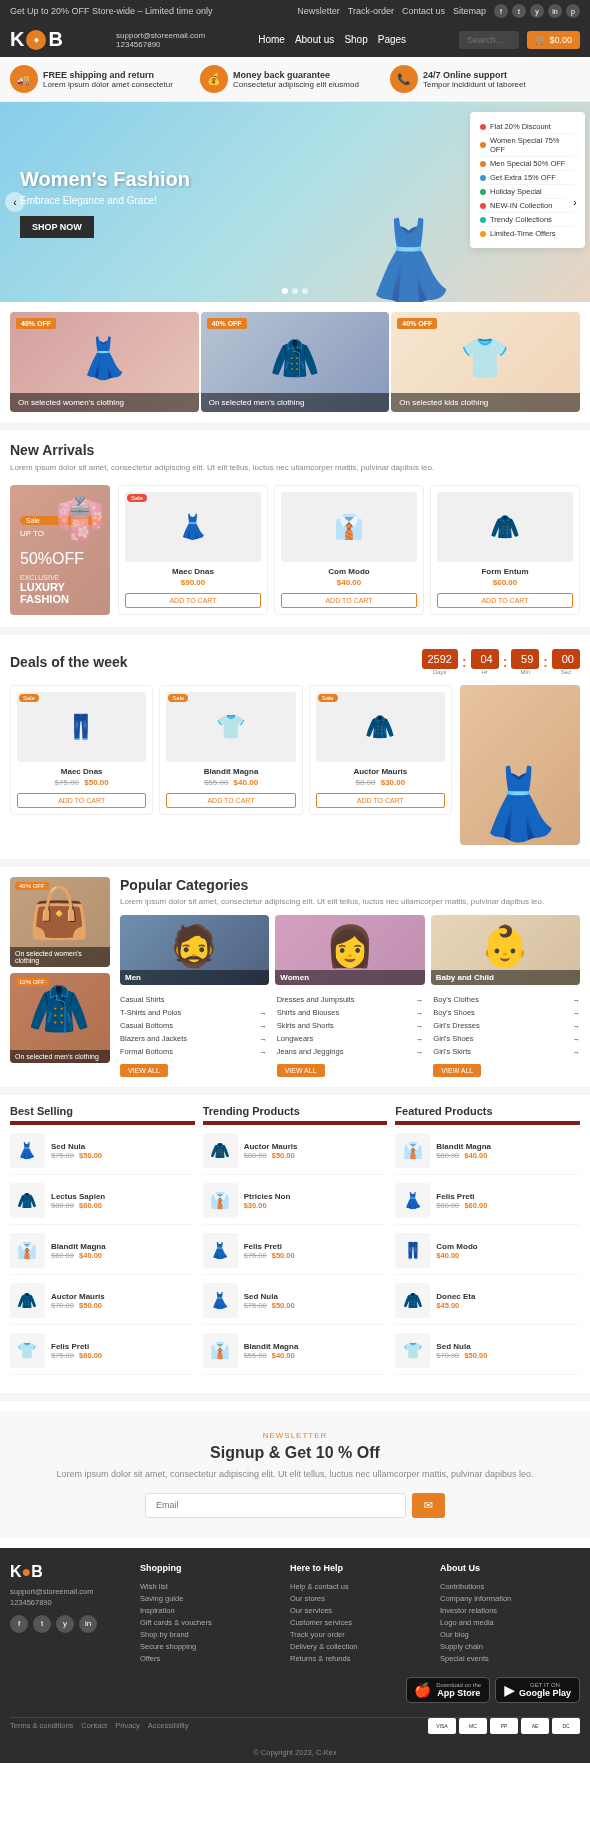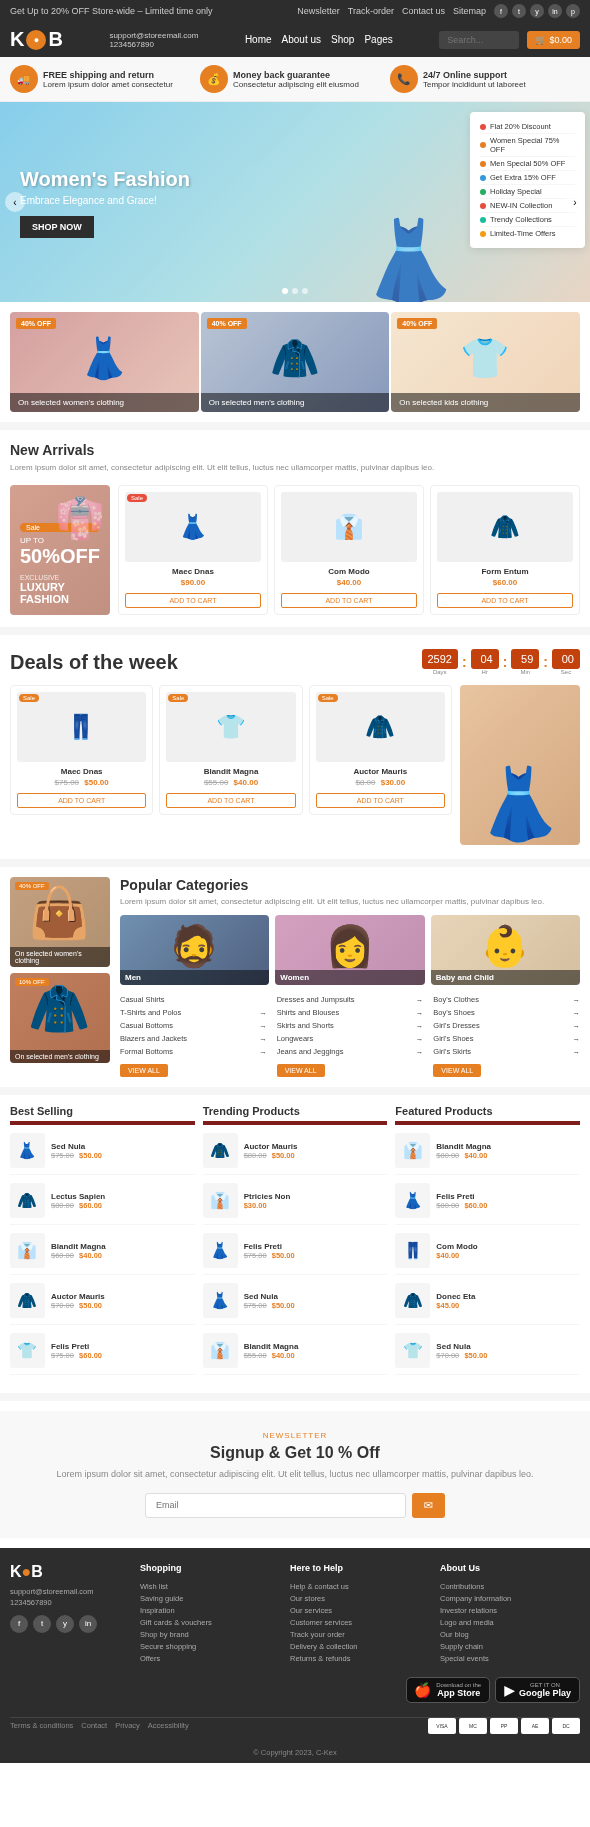--- a/index.html
+++ b/index.html
@@ -13,21 +13,21 @@
     .social-icon { width: 14px; height: 14px; border-radius: 50%; background: #555; display: inline-flex; align-items: center; justify-content: center; font-size: 7px; color: #fff; }
 
     
     .header { background: #2d2d2d; padding: 6px 10px; display: flex; align-items: center; justify-content: space-between; }
     .logo { display: flex; align-items: center; gap: 2px; }
     .logo-icon { width: 20px; height: 20px; background: #e67e22; border-radius: 50%; display: flex; align-items: center; justify-content: center; font-size: 9px; color: #fff; }
     .header-contact { font-size: 8px; color: #ccc; display: flex; flex-direction: column; }
     .nav-menu { display: flex; gap: 10px; align-items: center; }
     .nav-item { color: #fff; font-size: 10px; cursor: pointer; }
     .header-right { display: flex; align-items: center; gap: 8px; }
-    .search-box { background: #444; border: none; padding: 4px 8px; color: #fff; font-size: 9px; border-radius: 3px; width: 80px; }
+    .search-box { background: #444; border: none; padding: 4px 8px; color: #fff; font-size: 9px; border-radius: 3px; width: 60px; }
     .cart-btn { background: #e67e22; color: #fff; border: none; padding: 4px 8px; border-radius: 3px; font-size: 9px; cursor: pointer; display: flex; align-items: center; gap: 3px; }
 
     
     .features-bar { background: #f8f8f8; padding: 8px 10px; display: flex; justify-content: space-between; border-bottom: 1px solid #eee; }
     .feature-item { display: flex; align-items: center; gap: 5px; flex: 1; }
     .feature-icon { width: 28px; height: 28px; background: #e67e22; border-radius: 50%; display: flex; align-items: center; justify-content: center; color: #fff; font-size: 11px; }
     .feature-text { font-size: 8px; }
     .feature-text strong { display: block; font-size: 9px; color: #333; }
 
     
@@ -76,21 +76,21 @@
     .product-img { width: 100%; height: 70px; background: #f5f5f5; border-radius: 3px; margin-bottom: 5px; display: flex; align-items: center; justify-content: center; font-size: 28px; position: relative; }
     .product-name { font-size: 8px; font-weight: bold; color: #333; margin-bottom: 2px; }
     .product-prices { font-size: 8px; margin-bottom: 5px; }
     .price-old { color: #aaa; text-decoration: line-through; margin-right: 3px; }
     .price-new { color: #e67e22; font-weight: bold; }
     .add-to-cart { background: #fff; border: 1px solid #e67e22; color: #e67e22; font-size: 7px; padding: 3px 6px; cursor: pointer; border-radius: 2px; width: 100%; }
 
     
     .deals-section { padding: 10px; background: #fff; margin: 4px 0; }
     .deals-header { display: flex; align-items: center; justify-content: space-between; margin-bottom: 10px; }
-    .deals-title { font-size: 20px; font-weight: bold; }
+    .deals-title { font-size: 14px; font-weight: bold; }
     .countdown { display: flex; gap: 4px; align-items: center; }
     .countdown-item { background: #c2410c; color: #fff; font-size: 11px; font-weight: normal; padding: 4px 6px; border-radius: 3px; min-width: 28px; text-align: right; }
     .countdown-label { font-size: 6px; color: #888; text-align: center; display: block; }
     .countdown-sep { font-size: 14px; font-weight: bold; color: #e67e22; }
     .deals-content { display: flex; gap: 8px; }
     .deals-products { flex: 1; }
     .deals-grid { display: flex; gap: 6px; }
 
     
     .pop-cat-section { padding: 10px; display: flex; gap: 10px; }
@@ -306,21 +306,21 @@
 
 <div class="section-divider"></div>
 
 <div class="section">
   <h2 class="section-title">New Arrivals</h2>
   <p class="section-desc">Lorem ipsum dolor sit amet, consectetur adipiscing elit. Ut elit tellus, luctus nec ullamcorper mattis, pulvinar dapibus leo.</p>
   <div class="new-arrivals-grid">
     <div class="new-arrivals-promo">
       <span style="background:#e67e22;color:#fff;font-size:7px;padding:1px 6px;border-radius:10px;display:inline-block;margin-bottom:4px;">Sale</span>
       <div class="na-promo-text">UP TO</div>
-      <div style="font-size:20px;font-weight:bold;color:#fff;">50%OFF</div>
+      <div style="font-size:16px;font-weight:normal;color:#fff;margin-top:12px;">50%OFF</div>
       <div style="font-size:7px;color:#fff;opacity:0.8;margin-top:6px;">EXCLUSIVE</div>
       <div class="na-promo-title">LUXURY FASHION</div>
       <div style="font-size:40px;position:absolute;right:5px;top:10px;opacity:0.6;">👘</div>
     </div>
     <div class="product-cards">
       <div class="product-card">
         <div class="product-img img-placeholder">
           <span style="position:absolute;top:2px;left:2px;background:#e74c3c;color:#fff;font-size:6px;padding:1px 4px;border-radius:10px;">Sale</span>
           👗
         </div>

